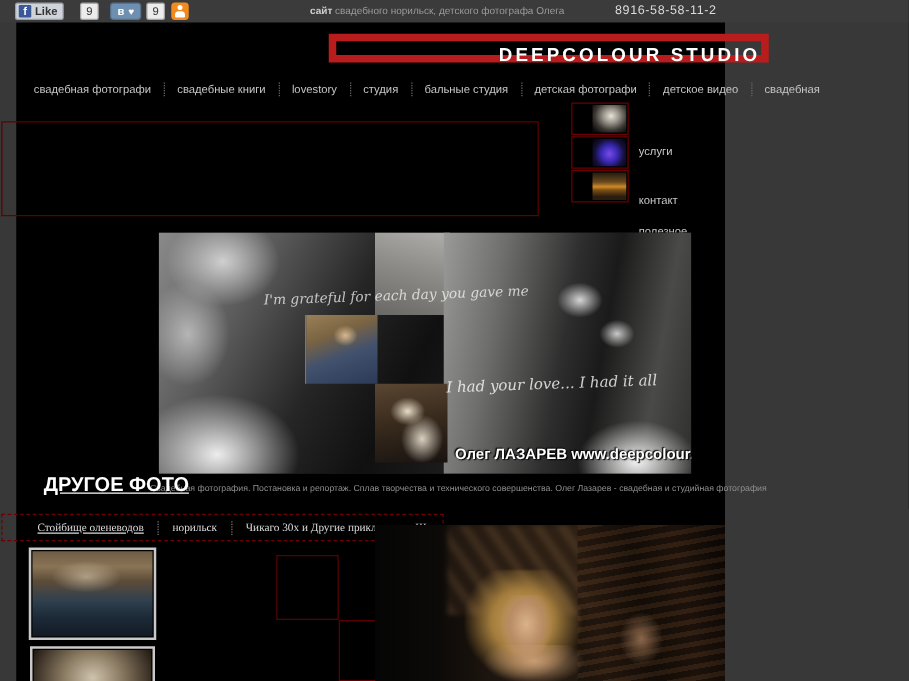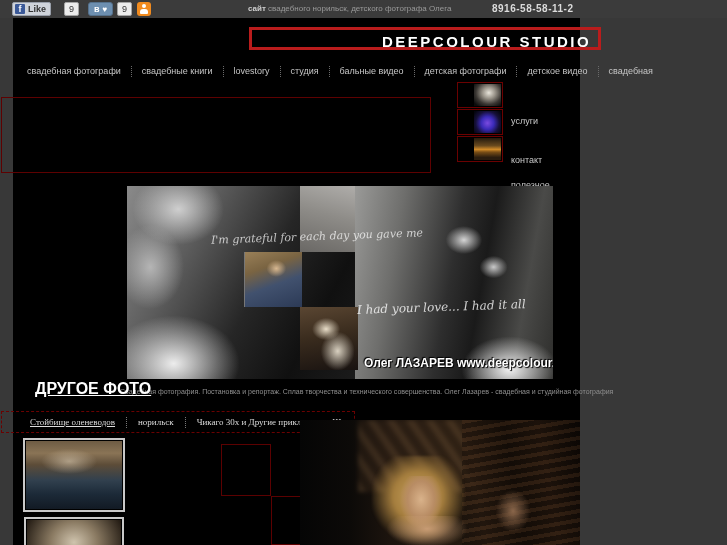--- a/index.html
+++ b/index.html
@@ -24,27 +24,27 @@
   .vk-letter { color:#fff; font-size:9px; font-weight:bold; margin-right:3px; }
   .vk-heart { color:#fff; font-size:8px; }
   #vk-count { left:117px; }
   .ok-btn { position:absolute; left:137px; top:2px; width:14px; height:14px; background:#f28b1e;
     border-radius:3px; cursor:pointer; }
   .ok-head { position:absolute; left:5px; top:2px; width:4px; height:4px; background:#fff; border-radius:50%; }
   .ok-body { position:absolute; left:3px; top:7px; width:8px; height:5px; background:#fff;
     border-radius:3px 3px 1px 1px; }
   #site-text { position:absolute; left:248px; top:4px; font-size:8px; color:#9a9a9a; white-space:nowrap; }
   #site-text b { color:#cfcfcf; }
-  #phone { position:absolute; left:492px; top:3px; font-size:10px; font-weight:bold; color:#dcdcdc;
+  #phone { position:absolute; left:492px; top:3px; font-size:10px; font-weight:normal; color:#dcdcdc;
     letter-spacing:0.5px; }
   
   #content-bg { position:absolute; left:13px; top:18px; width:567px; height:527px; background:#000; }
   
-  #header-box { position:absolute; left:249px; top:27px; width:352px; height:23px;
-    border:3px solid #b91c1c;padding-left:10px; }
+  #header-box { position:absolute; left:263px; top:27px; width:352px; height:23px;
+    border:6px solid #b91c1c;padding-left:10px; }
   #header-title { position:absolute; left:130px; top:3px; color:#fff; font-size:15px; font-weight:bold;
     letter-spacing:2.5px; white-space:nowrap; }
   
   #nav { position:absolute; left:27px; top:63px; height:16px; display:flex; align-items:center; }
   .nav-item { font-size:9px; color:#c6c6c6; padding:0 10px; white-space:nowrap; cursor:pointer;
     border-left:1px dotted #6a6a6a; line-height:11px; }
   .nav-item:first-child { border-left:none; padding-left:0;text-align:right; }
   
   #left-red-box { position:absolute; left:1px; top:97px; width:430px; height:76px;
     border:1px solid #5e0101; }
@@ -166,21 +166,21 @@
 
   <div id="header-box">
     <div id="header-title">DEEPCOLOUR STUDIO</div>
   </div>
 
   <div id="nav">
     <span class="nav-item">свадебная фотографи</span>
     <span class="nav-item">свадебные книги</span>
     <span class="nav-item">lovestory</span>
     <span class="nav-item">студия</span>
-    <span class="nav-item">бальные видео</span>
+    <span class="nav-item">бальные студия</span>
     <span class="nav-item">детская фотографи</span>
     <span class="nav-item">детское видео</span>
     <span class="nav-item">свадебная</span>
   </div>
 
   <div id="left-red-box"></div>
 
   <div class="side-thumb" id="thumb-uslugi">
     <div class="img" id="img-uslugi"></div>
   </div>

